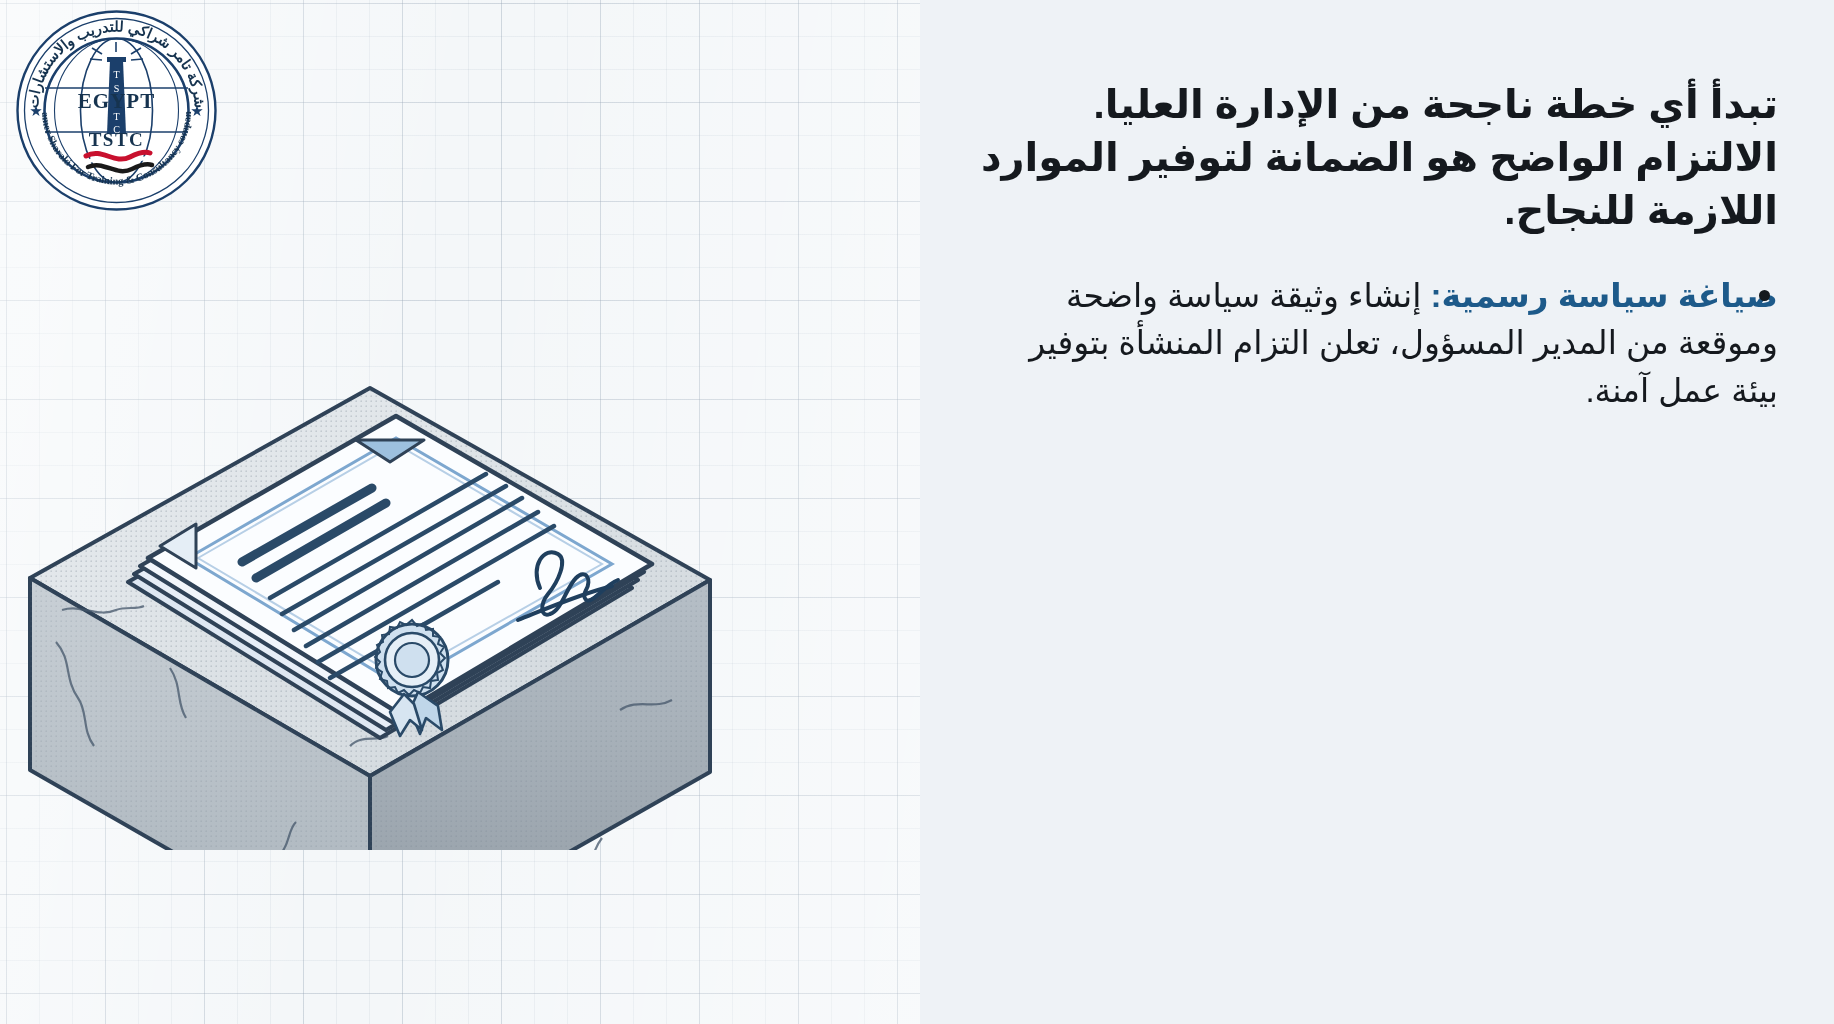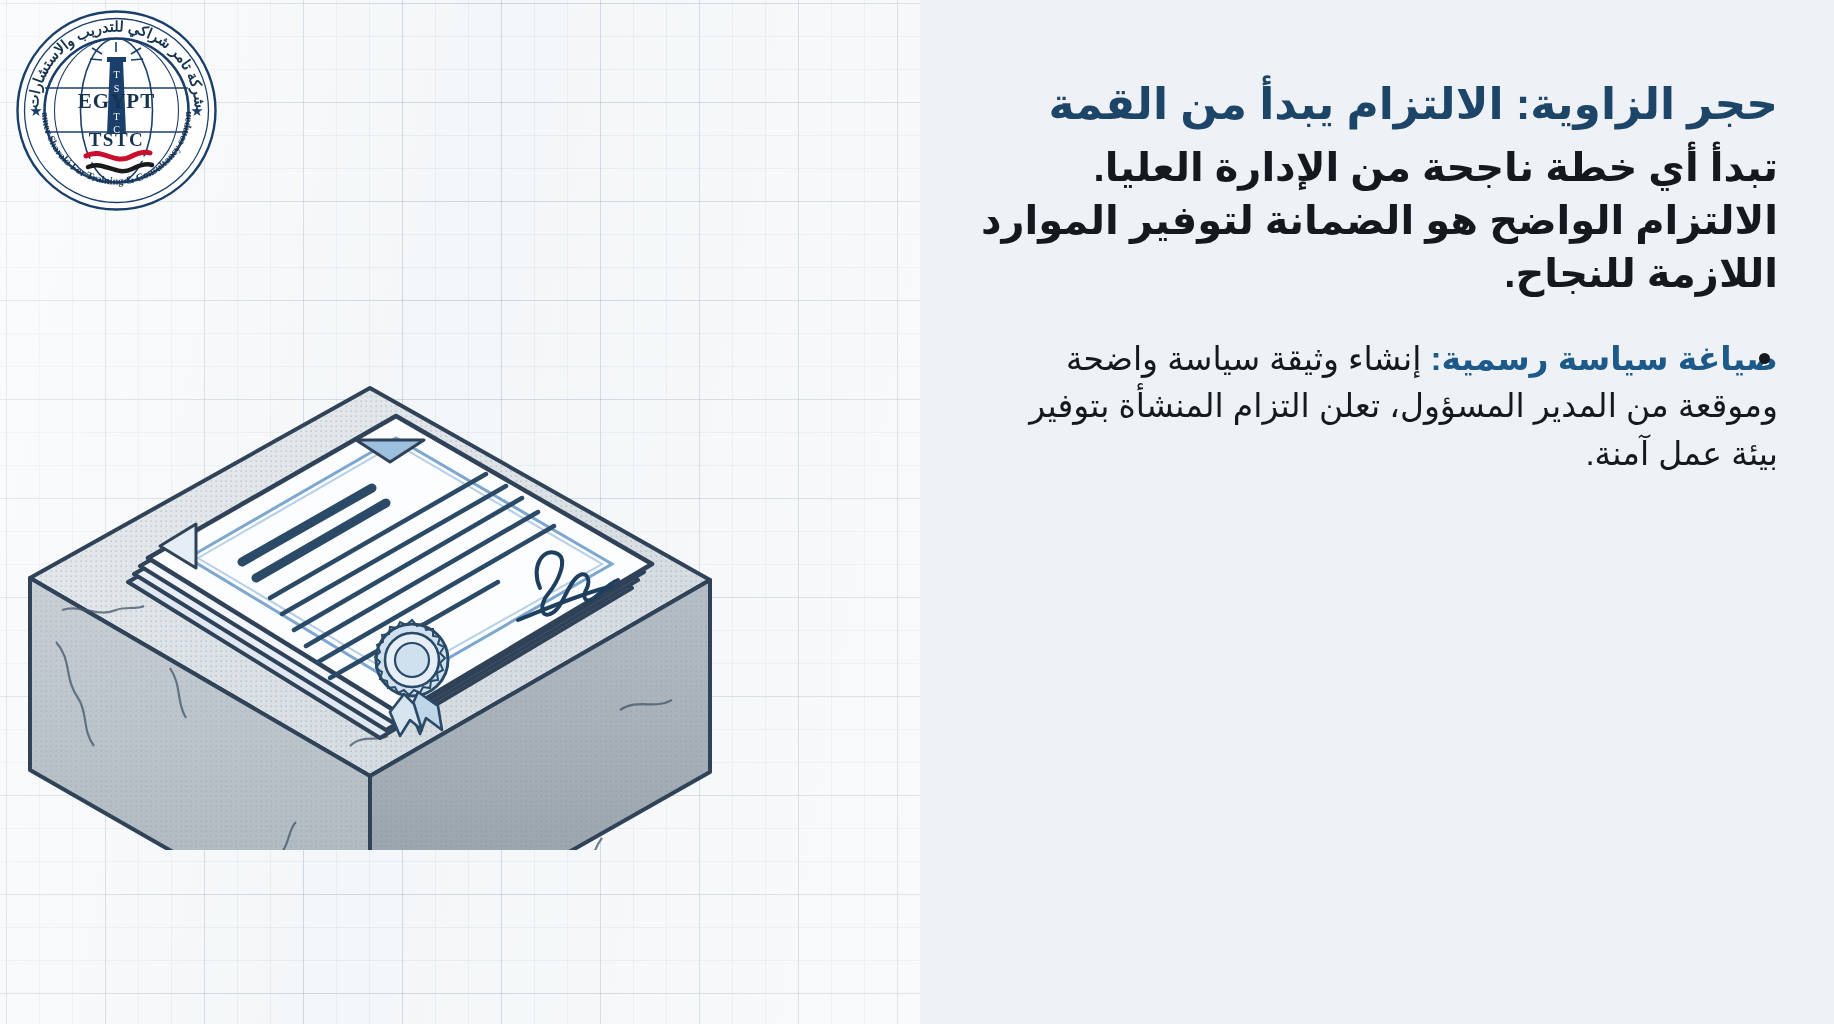--- a/index.html
+++ b/index.html
@@ -259,21 +259,20 @@
       </g>
 
       <g fill="none" stroke="#1f3f5e" stroke-width="4" stroke-linecap="round">
         <path d="M520,398 C510,376 524,356 538,364 C548,370 538,392 528,404 C520,414 520,428 530,424 C542,420 546,398 556,388 C566,378 572,390 566,400 C562,408 566,414 574,408 C582,402 588,394 598,390"></path>
         <path d="M498,430 C528,418 560,404 592,396"></path>
       </g>
     </svg>
   </div>
 
   <div id="content">
-    <h1 id="heading">حجر الزاوية: الالتزام يبدأ من القمة</h1>
     <p id="intro">تبدأ أي خطة ناجحة من الإدارة العليا. الالتزام الواضح هو الضمانة لتوفير الموارد اللازمة للنجاح.</p>
     <ul id="bullets">
       <li>
         <span class="bullet-dot"></span>
         <span class="bullet-term">صياغة سياسة رسمية:</span>
         <span class="bullet-body">إنشاء وثيقة سياسة واضحة وموقعة من المدير المسؤول، تعلن التزام المنشأة بتوفير بيئة عمل آمنة.</span>
       </li>
     </ul>
   </div>
 

